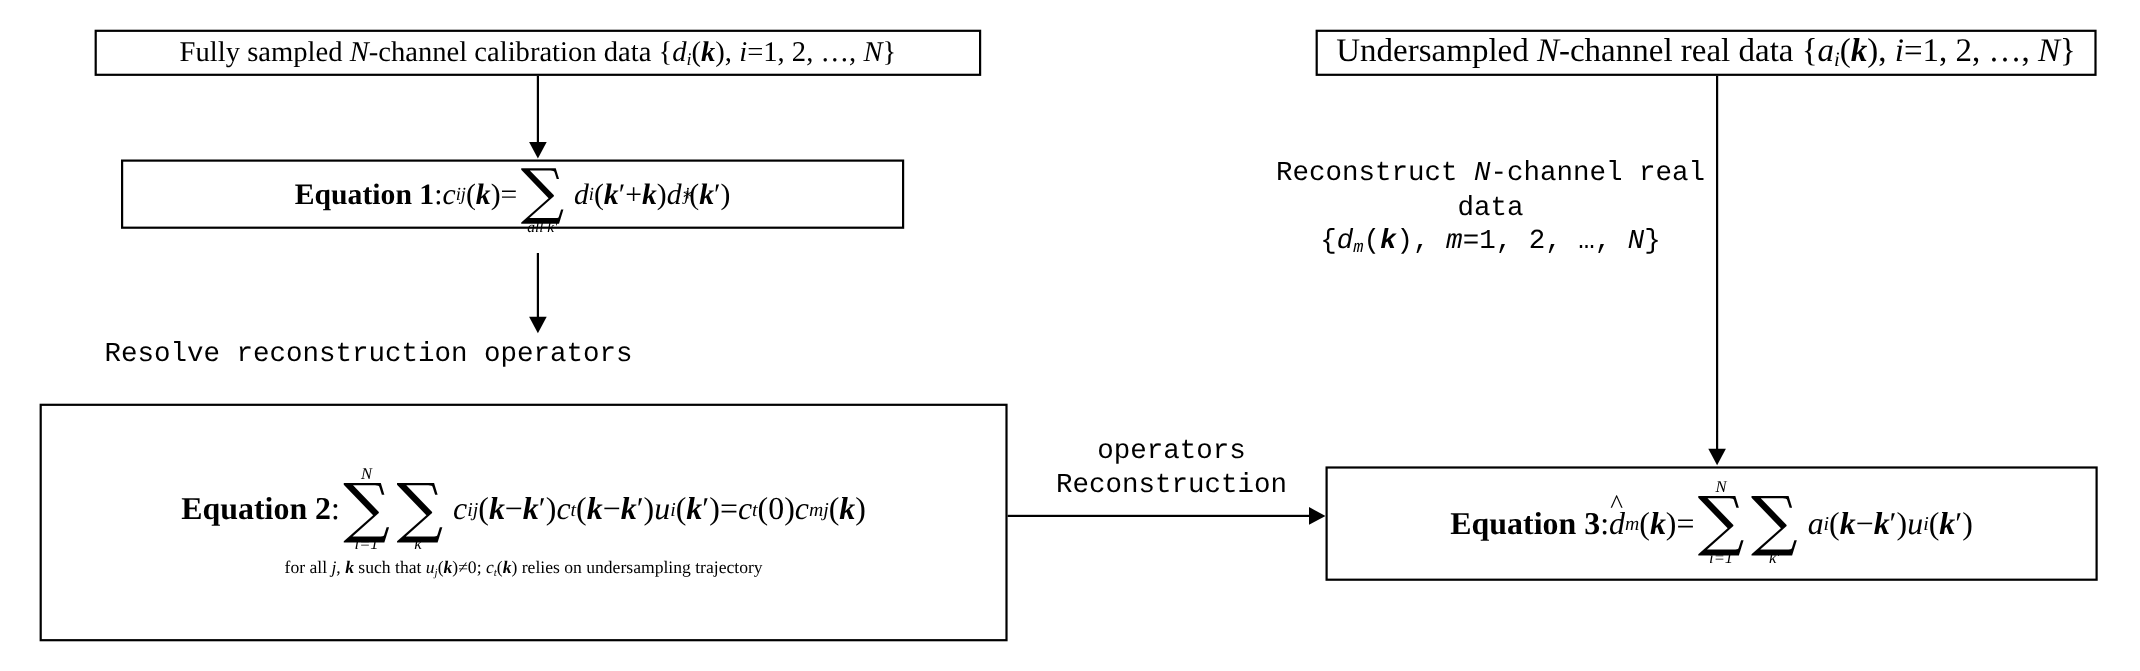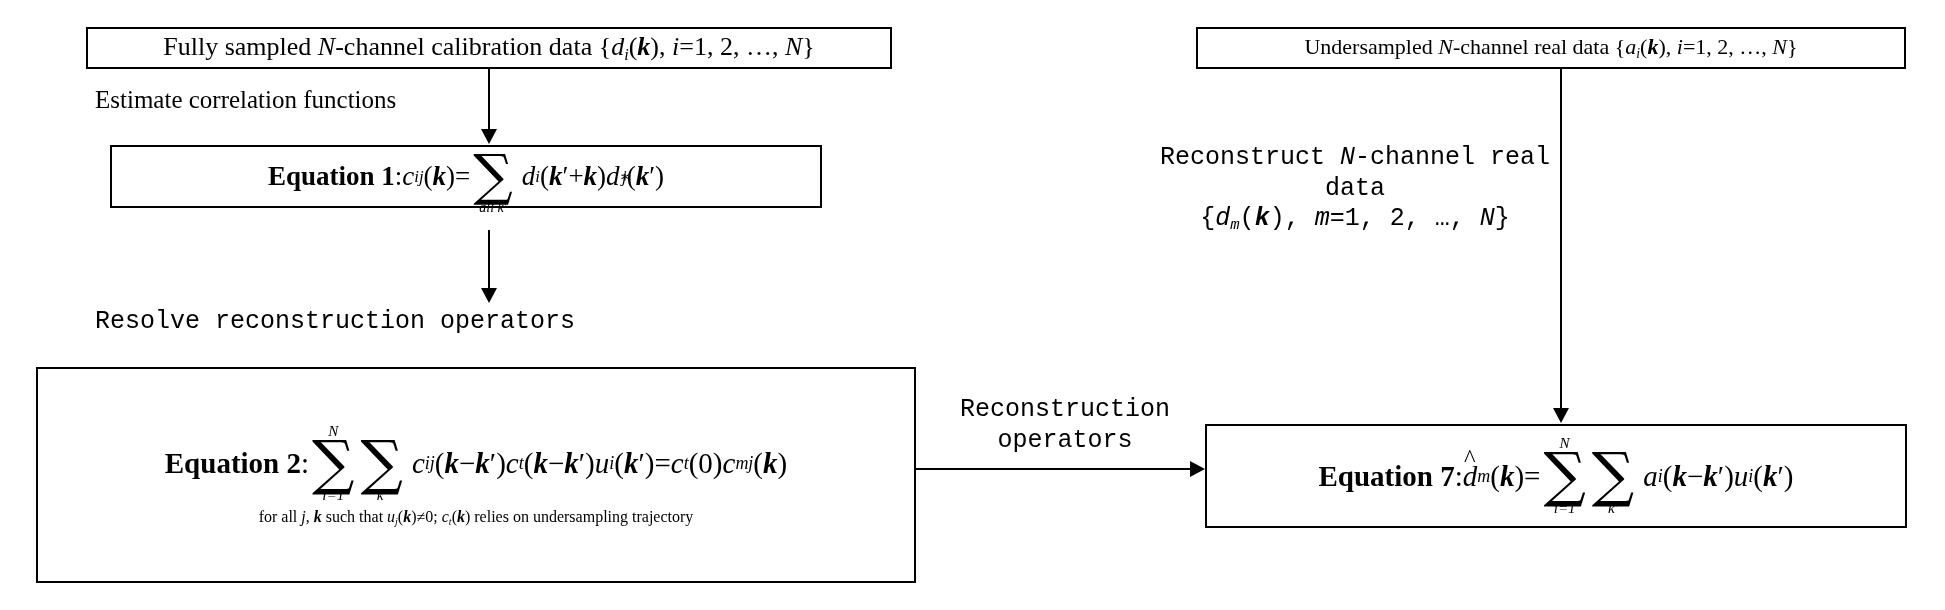--- a/index.html
+++ b/index.html
@@ -78,21 +78,20 @@
   <div class="box" style="left:86px;top:27px;width:806px;height:42px;">
     <div class="box-inner">
       <span style="font-size:26px;white-space:nowrap;">
         <span>Fully sampled </span><span class="m">N</span><span>-channel calibration data {</span><span class="m">d</span><sub class="s">i</sub><span>(</span><span class="bi">k</span><span>), </span><span class="m">i</span><span>=1, 2, …, </span><span class="m">N</span><span>}</span>
       </span>
     </div>
   </div>
 
   <div class="vline" style="left:488px;top:69px;height:66px;"></div>
   <div class="arrowdown" style="left:481px;top:129px;"></div>
-  <div class="label" style="left:95px;top:85px;">Estimate correlation functions</div>
 
   <div class="box" style="left:110px;top:145px;width:712px;height:63px;">
     <div class="box-inner">
       <div class="eqline">
         <span class="eqname">Equation 1</span>
           <span>: </span>
           <span class="m">c</span>
           <sub class="s">ij</sub>
           <span>(</span>
           <span class="bi">k</span>
@@ -177,48 +176,48 @@
       </div>
       <div class="cond">
         <span>for all </span><span class="m">j</span><span>, </span><span class="bi">k</span><span> such that </span><span class="m">u</span><sub class="s">j</sub><span>(</span><span class="bi">k</span><span>)</span><span>≠0; </span><span class="m">c</span><sub class="s">t</sub><span>(</span><span class="bi">k</span><span>)</span><span> relies on undersampling trajectory</span>
       </div>
     </div>
   </div>
 
   <div class="hline" style="left:916px;top:468px;width:279px;"></div>
   <div class="arrowright" style="left:1190px;top:461px;"></div>
   <div class="label ctr" style="left:955px;top:395px;width:220px;">
+    <div>operators</div>
     <div>Reconstruction</div>
-    <div>operators</div>
   </div>
 
   <div class="box" style="left:1196px;top:27px;width:710px;height:42px;">
     <div class="box-inner">
-      <span style="font-size:22px;white-space:nowrap;">
+      <span style="font-size:30px;white-space:nowrap;">
         <span>Undersampled </span><span class="m">N</span><span>-channel real data {</span><span class="m">a</span><sub class="s">i</sub><span>(</span><span class="bi">k</span><span>), </span><span class="m">i</span><span>=1, 2, …, </span><span class="m">N</span><span>}</span>
       </span>
     </div>
   </div>
 
   <div class="vline" style="left:1560px;top:69px;height:345px;"></div>
   <div class="arrowdown" style="left:1553px;top:408px;"></div>
 
   <div class="label ctr" style="left:1145px;top:143px;width:420px;">
     <div>
       <span>Reconstruct </span><span class="m">N</span><span>-channel real data</span>
     </div>
     <div>
       <span>{</span><span class="m">d</span><sub class="s">m</sub><span>(</span><span class="bi">k</span><span>), </span><span class="m">m</span><span>=1, 2, …, </span><span class="m">N</span><span>}</span>
     </div>
   </div>
 
   <div class="box" style="left:1205px;top:424px;width:702px;height:104px;">
     <div class="box-inner">
       <div class="eqline big">
-        <span class="eqname">Equation 7</span>
+        <span class="eqname">Equation 3</span>
           <span>: </span>
           <span class="hat"><span class="hatmark">^</span><span class="m">d</span></span>
           <sub class="s">m</sub>
           <span>(</span>
           <span class="bi">k</span>
           <span>)</span>
           <span> = </span>
         <span class="sum">
           <span class="lim-top">N</span>
           <span class="sg">∑</span>

